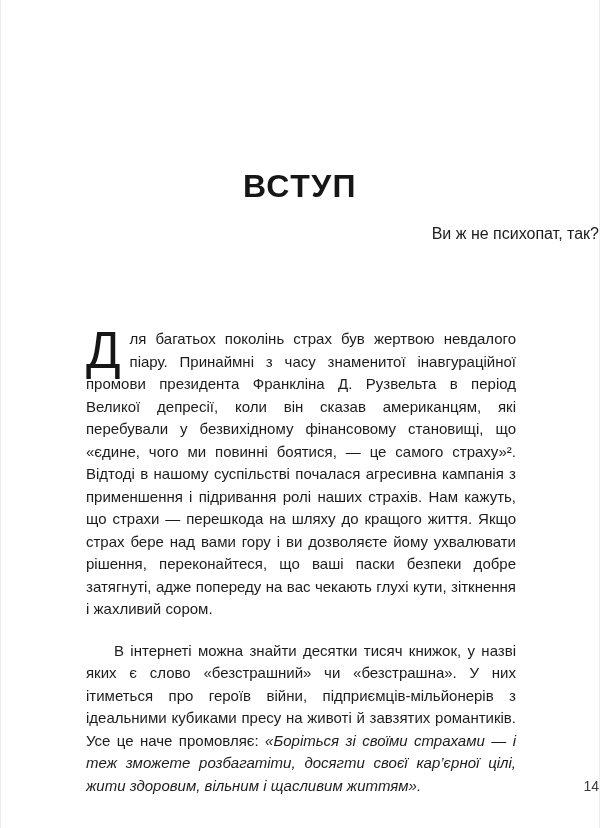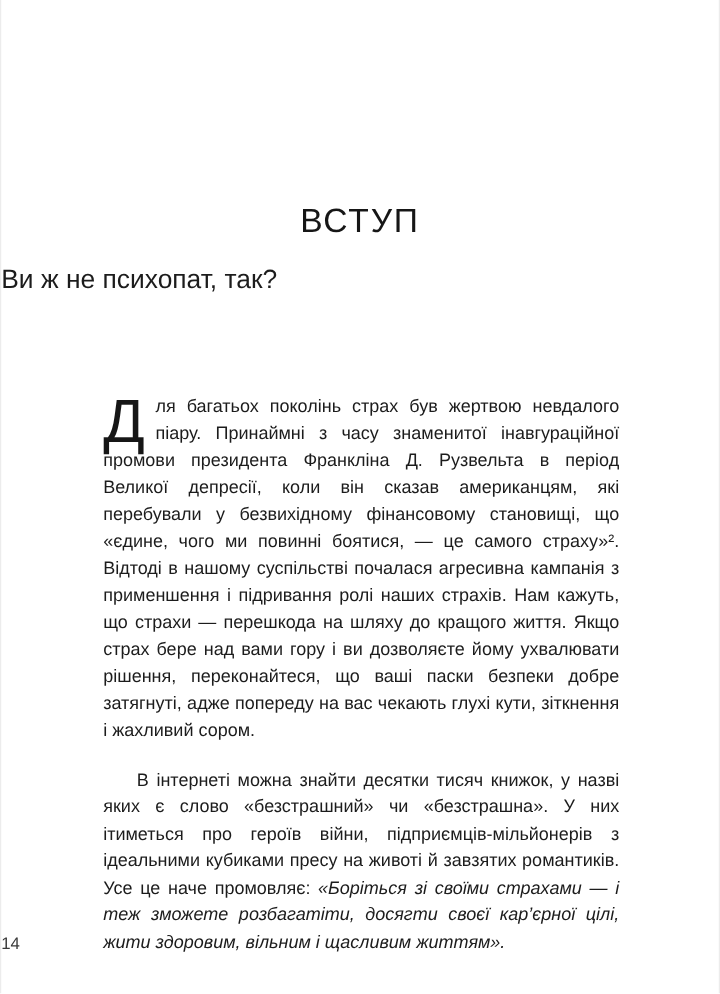--- a/index.html
+++ b/index.html
@@ -17,29 +17,29 @@
     color: #1c1c1c;
     font-family: "Liberation Sans", sans-serif;
     overflow: hidden;
     border-left: 1px solid #ececec;
     border-right: 1px solid #ececec;
   }
   .chapter-title {
     margin: 0;
     padding-top: 168px;
     text-align: center;
-    font-size: 28px;
-    font-weight: 400;
+    font-size: 32px;
+    font-weight: 700;
     letter-spacing: 1.5px;
     color: #161616;
   }
   .chapter-subtitle {
     margin: 20px 0 0 0;
-    text-align: left;
-    font-size: 22px;
+    text-align: right;
+    font-size: 16px;
     font-weight: 400;
     color: #1c1c1c;
   }
   .body-text {
     position: absolute;
     top: 328px;
     left: 85px;
     right: 83px;
     font-size: 15px;
     line-height: 22.5px;
@@ -62,21 +62,21 @@
     color: #161616;
   }
   .italic-run {
     font-style: italic;
   }
   .page-number {
     position: absolute;
     left: 0;
     right: 0;
     bottom: 34px;
-    text-align: left;
+    text-align: right;
     font-size: 14px;
     color: #3a3a3a;
   }
 </style>
 </head>
 <body>
 
 <div class="page">
 
   <h1 class="chapter-title">ВСТУП</h1>

